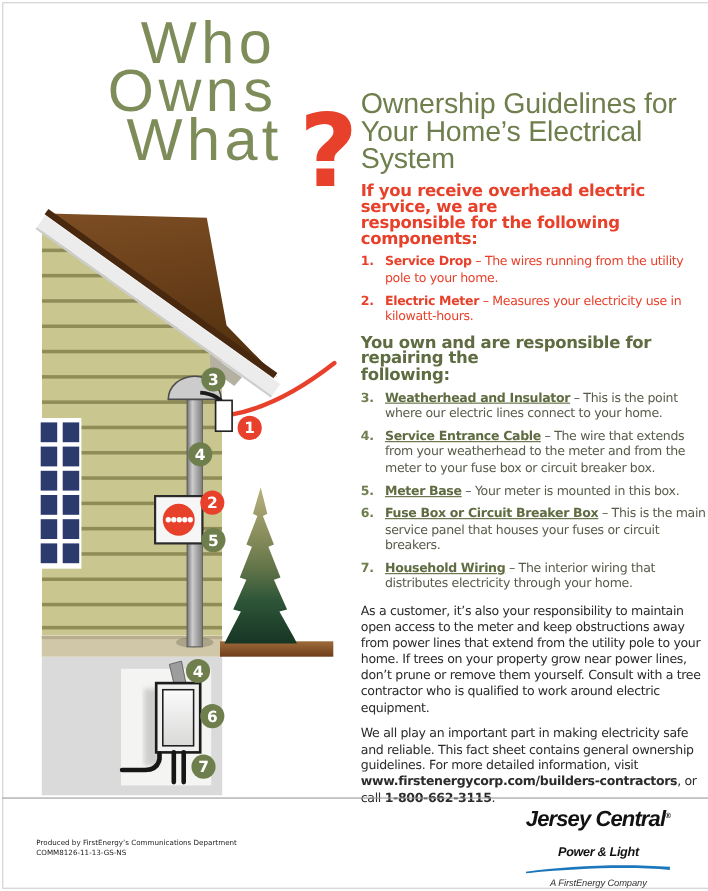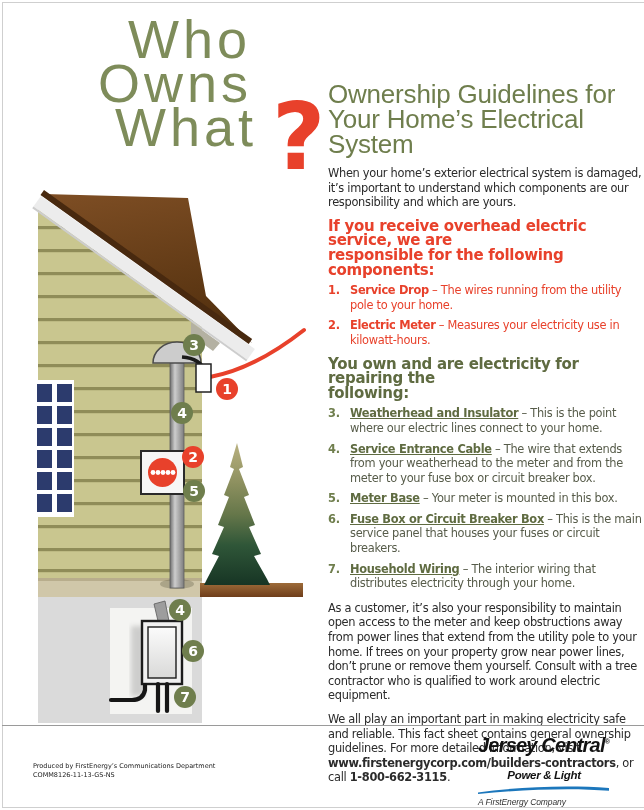--- a/index.html
+++ b/index.html
@@ -47,21 +47,21 @@
   .credit{position:absolute;left:33px;top:762px;font-size:6.5px;line-height:8.5px;
           color:#1a1a1a;letter-spacing:0;}
   .logo{position:absolute;left:478px;top:735px;width:132px;
         font-family:"Liberation Sans",sans-serif;color:#121212;}
   .logo-main{font-size:20px;font-weight:bold;font-style:italic;letter-spacing:-0.8px;
              line-height:1;white-space:nowrap;}
   .logo-main sup{font-size:7px;letter-spacing:0;}
   .logo-sub{font-size:11.5px;font-weight:bold;font-style:italic;text-align:center;
             line-height:1;margin-top:15px;letter-spacing:-0.3px;}
   .logo svg{display:block;margin-top:2px;}
-  .logo-tag{font-size:8.5px;font-style:italic;color:#333333;margin-top:3px;letter-spacing:-0.1px;}
+  .logo-tag{font-size:8.5px;font-style:italic;color:#333333;margin-top:3px;letter-spacing:-0.1px;text-align:center;}
 </style>
 </head>
 <body>
 
 <div class="page">
   <div class="frame"></div>
 
   <span class="title-word" id="tw1">Who</span>
   <span class="title-word" id="tw2">Owns</span>
   <span class="title-word" id="tw3">What</span>
@@ -223,37 +223,36 @@
     </g>
     <g>
       <circle cx="185" cy="517" r="11" class="c-green"></circle>
       <text x="185" y="522">7</text>
     </g>
   </svg>
 
   <div class="col">
     <h1>Ownership Guidelines for
 Your Home’s Electrical System</h1>
-    <p>When your home’s exterior electrical system is damaged, it’s important to understand which components are our responsibility and which are yours.</p>
 
     <h3 class="sec red">If you receive overhead electric service, we are
 responsible for the following components:</h3>
 
     <div class="item item-red">
       <span class="num">1.</span>
       <b>Service Drop</b>
       <span>– The wires running from the utility pole to your home.</span>
     </div>
     <div class="item item-red mb9">
       <span class="num">2.</span>
       <b>Electric Meter</b>
       <span>– Measures your electricity use in kilowatt-hours.</span>
     </div>
 
-    <h3 class="sec green">You own and are electricity for repairing the
+    <h3 class="sec green">You own and are responsible for repairing the
 following:</h3>
 
     <div class="item item-green">
       <span class="num">3.</span>
       <b>Weatherhead and Insulator</b>
       <span>– This is the point where our electric lines connect to your home.</span>
     </div>
     <div class="item item-green">
       <span class="num">4.</span>
       <b>Service Entrance Cable</b>

